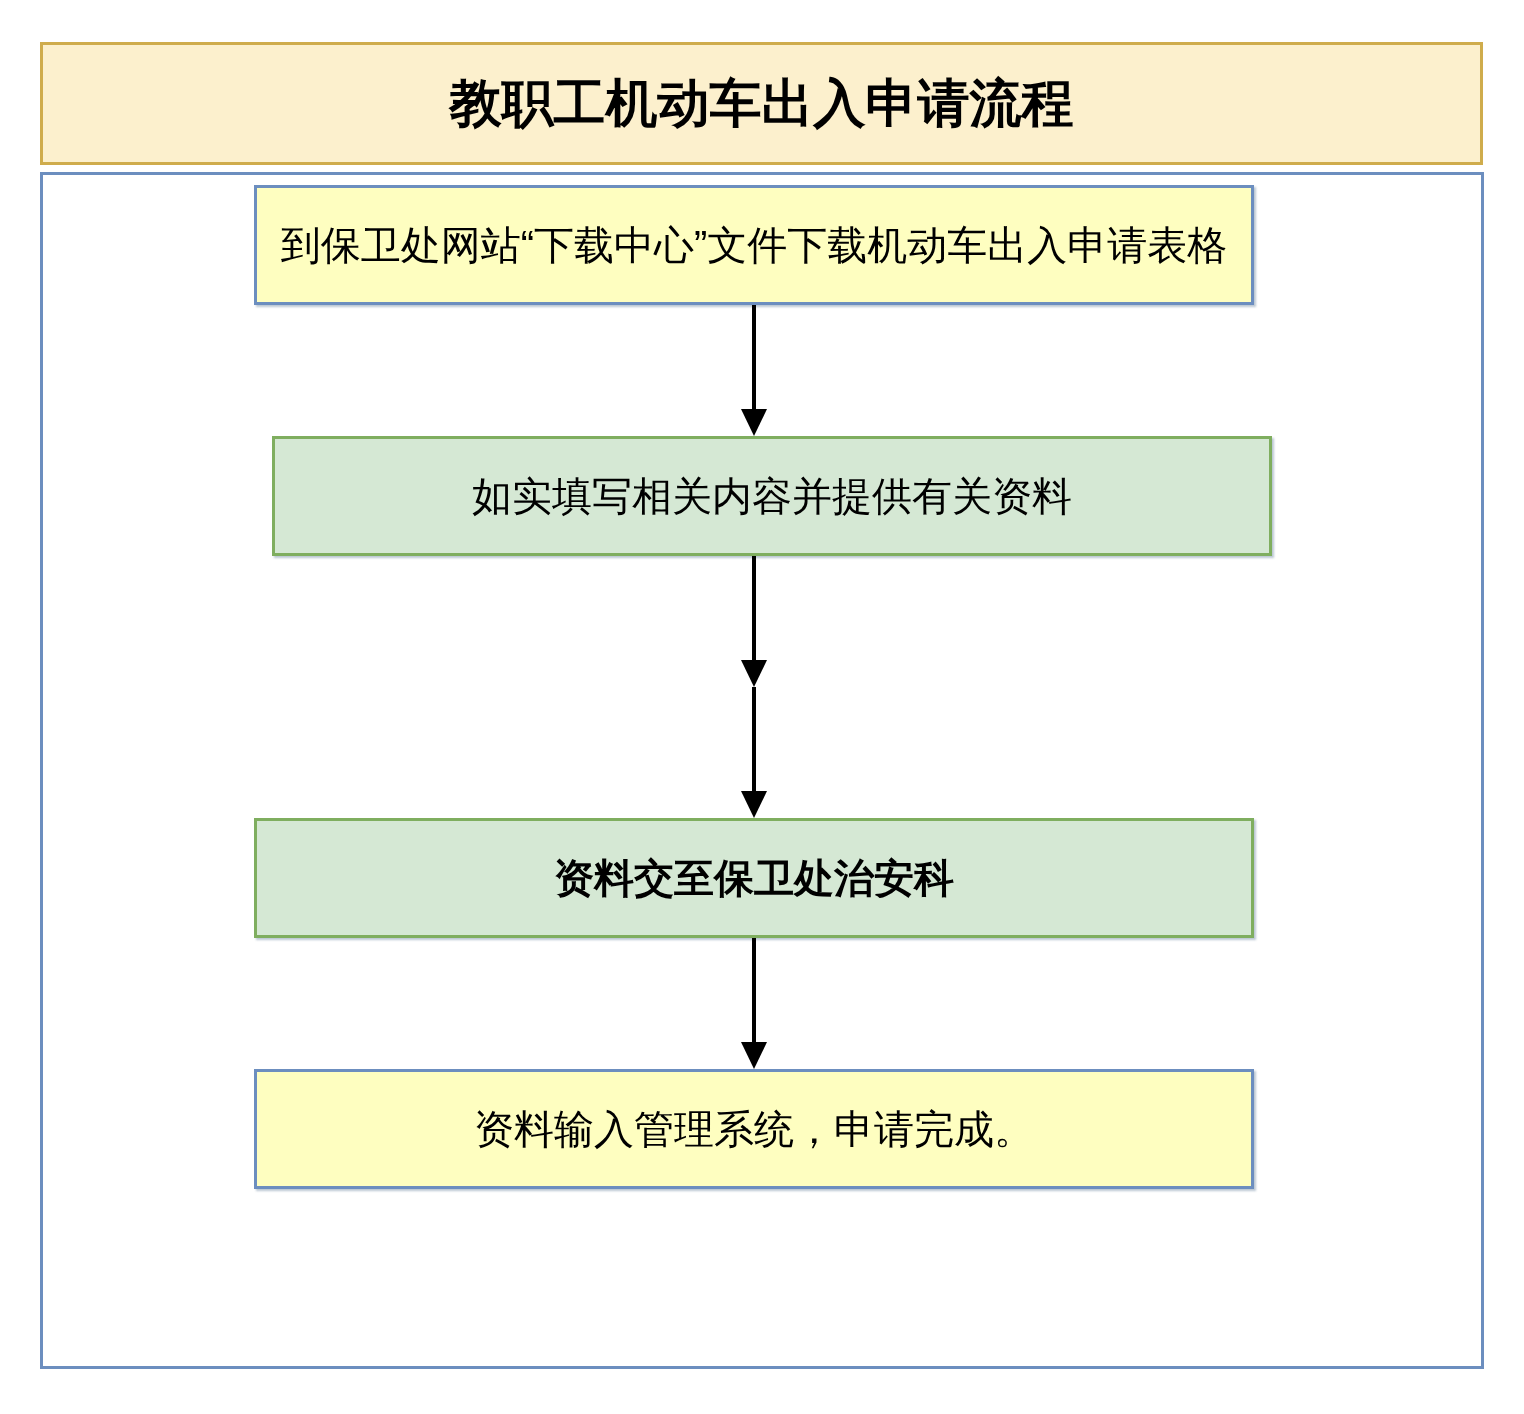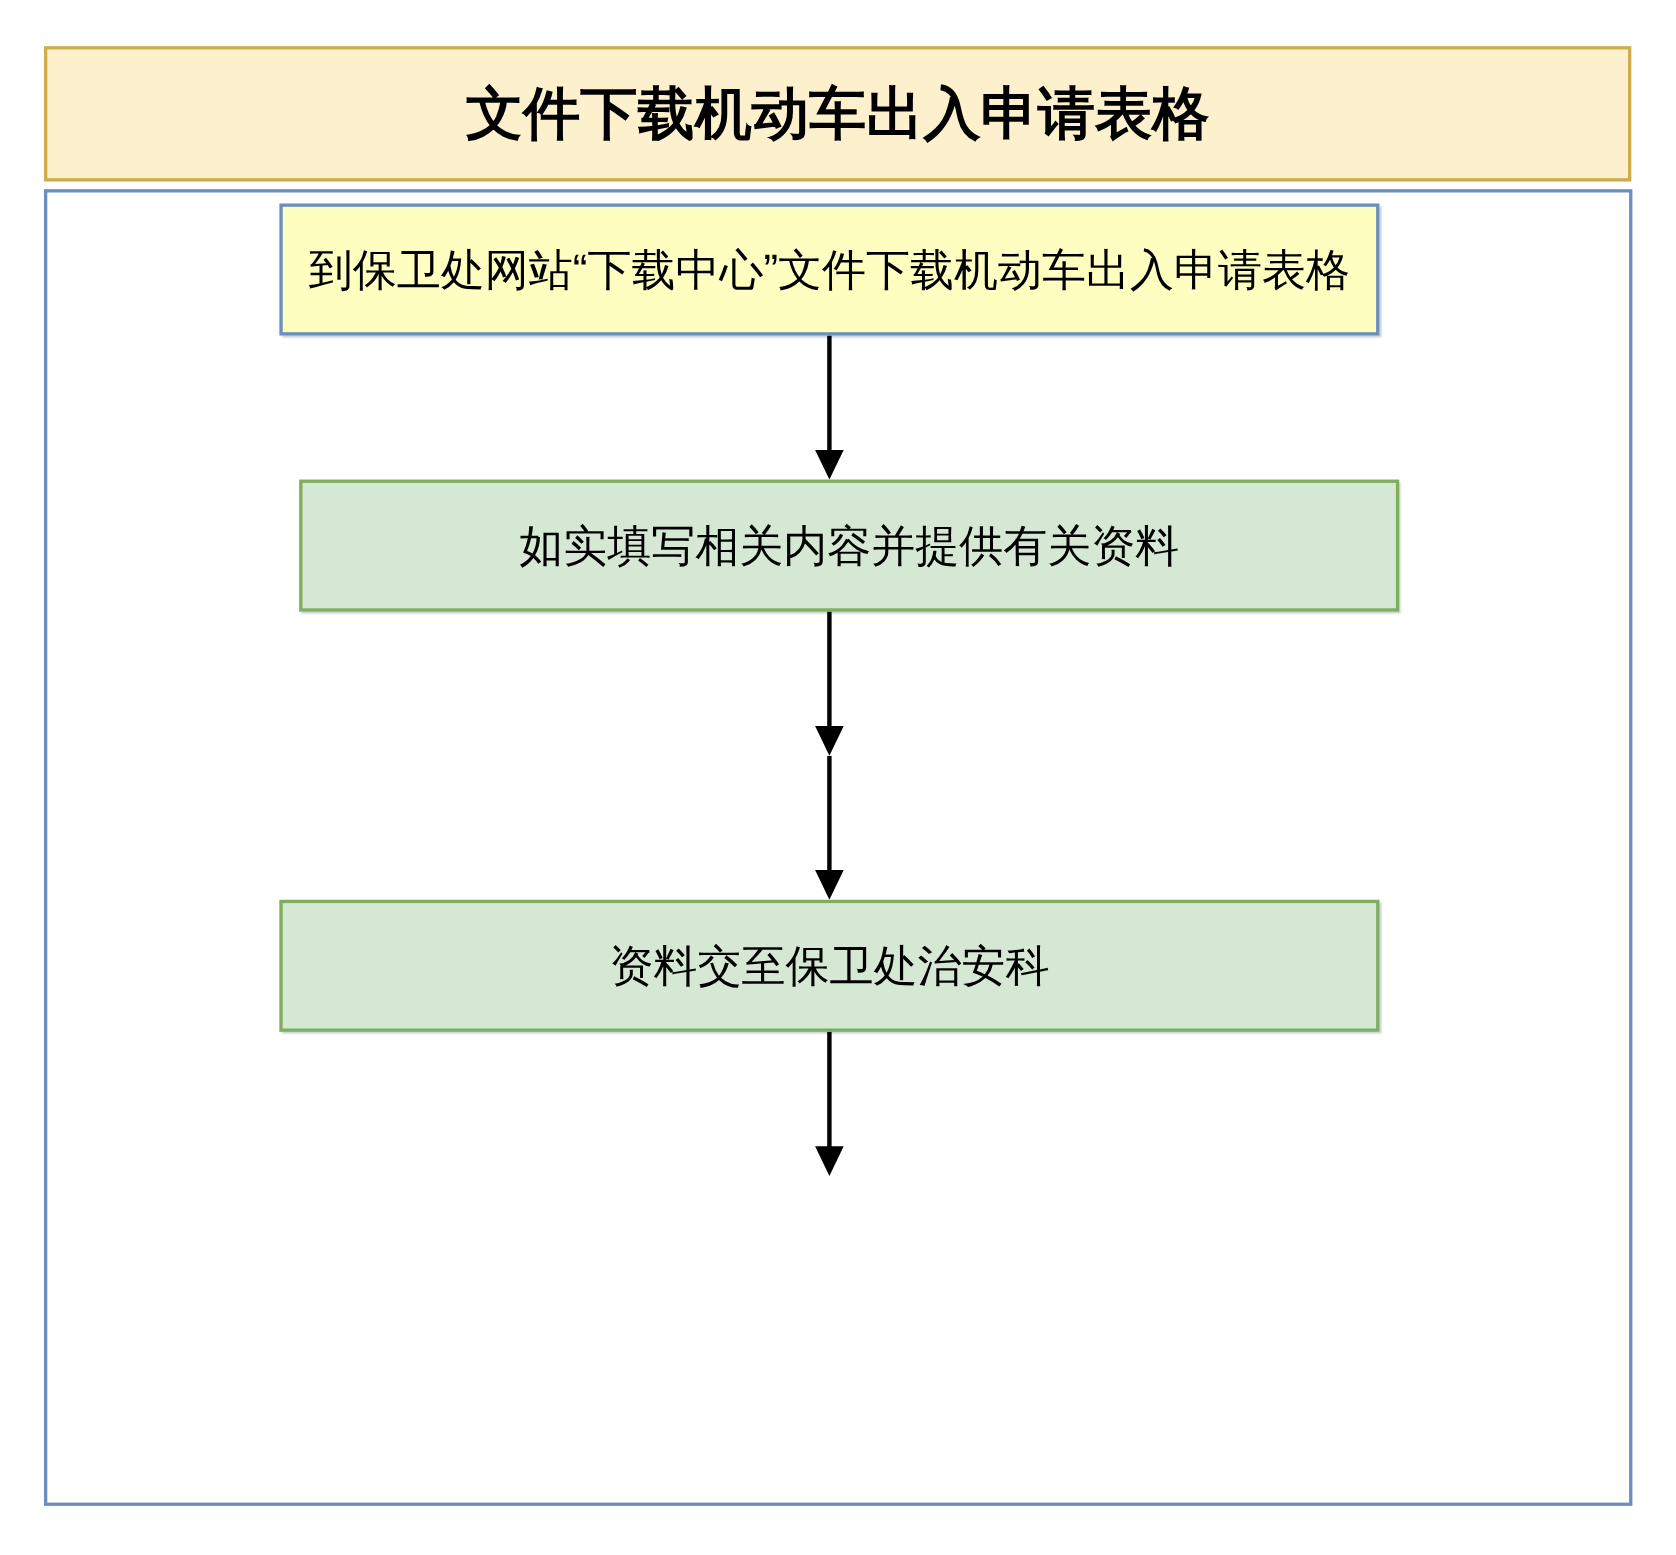--- a/index.html
+++ b/index.html
@@ -71,21 +71,21 @@
     display: flex;
     align-items: flex-start;
     justify-content: center;
   }
 </style>
 </head>
 <body>
 
 <div class="page">
   <div class="title-bar" style="background-color: rgb(252, 240, 205); border-color: rgb(207, 172, 76);">
-    <h1 class="title">文件下载机动车出入申请表格</h1>
+    <h1 class="title">教职工机动车出入申请流程</h1>
   </div>
   <div class="flow-container" style="border-color: rgb(108, 142, 191); padding-left: 41px;">
     <div class="steps">
         <div class="step-box" style="background-color: rgb(254, 254, 192); border-color: rgb(108, 142, 191);">
           <span class="step-text" style="color: rgb(0, 0, 0);">到保卫处网站“下载中心”文件下载机动车出入申请表格</span>
         </div>
         <div class="arrow">
           <svg width="28" height="131" viewBox="0 0 28 131">
             <rect x="12" y="0" width="4" height="108" fill="#000000"></rect>
             <polygon points="1,104 27,104 14,131" fill="#000000"></polygon>
@@ -99,24 +99,27 @@
             <rect x="12" y="0" width="4" height="108" fill="#000000"></rect>
             <polygon points="1,104 27,104 14,131" fill="#000000"></polygon>
           </svg>
         </div>
         <div class="arrow">
           <svg width="28" height="131" viewBox="0 0 28 131">
             <rect x="12" y="0" width="4" height="108" fill="#000000"></rect>
             <polygon points="1,104 27,104 14,131" fill="#000000"></polygon>
           </svg>
         </div>
-        <div class="step-box" style="background-color: rgb(213, 232, 212); border-color: rgb(127, 174, 95);">
+        <div class="step-box" style="background-color: rgb(213, 232, 212); border-color: rgb(127, 174, 95); font-weight: bold;">
           <span class="step-text" style="color: rgb(0, 0, 0);">资料交至保卫处治安科</span>
         </div>
         <div class="arrow">
           <svg width="28" height="131" viewBox="0 0 28 131">
             <rect x="12" y="0" width="4" height="108" fill="#000000"></rect>
             <polygon points="1,104 27,104 14,131" fill="#000000"></polygon>
           </svg>
         </div>
+        <div class="step-box" style="background-color: rgb(254, 254, 192); border-color: rgb(108, 142, 191);">
+          <span class="step-text" style="color: rgb(0, 0, 0);">资料输入管理系统，申请完成。</span>
+        </div>
       </div>
   </div>
 </div>
 
 </body></html>

